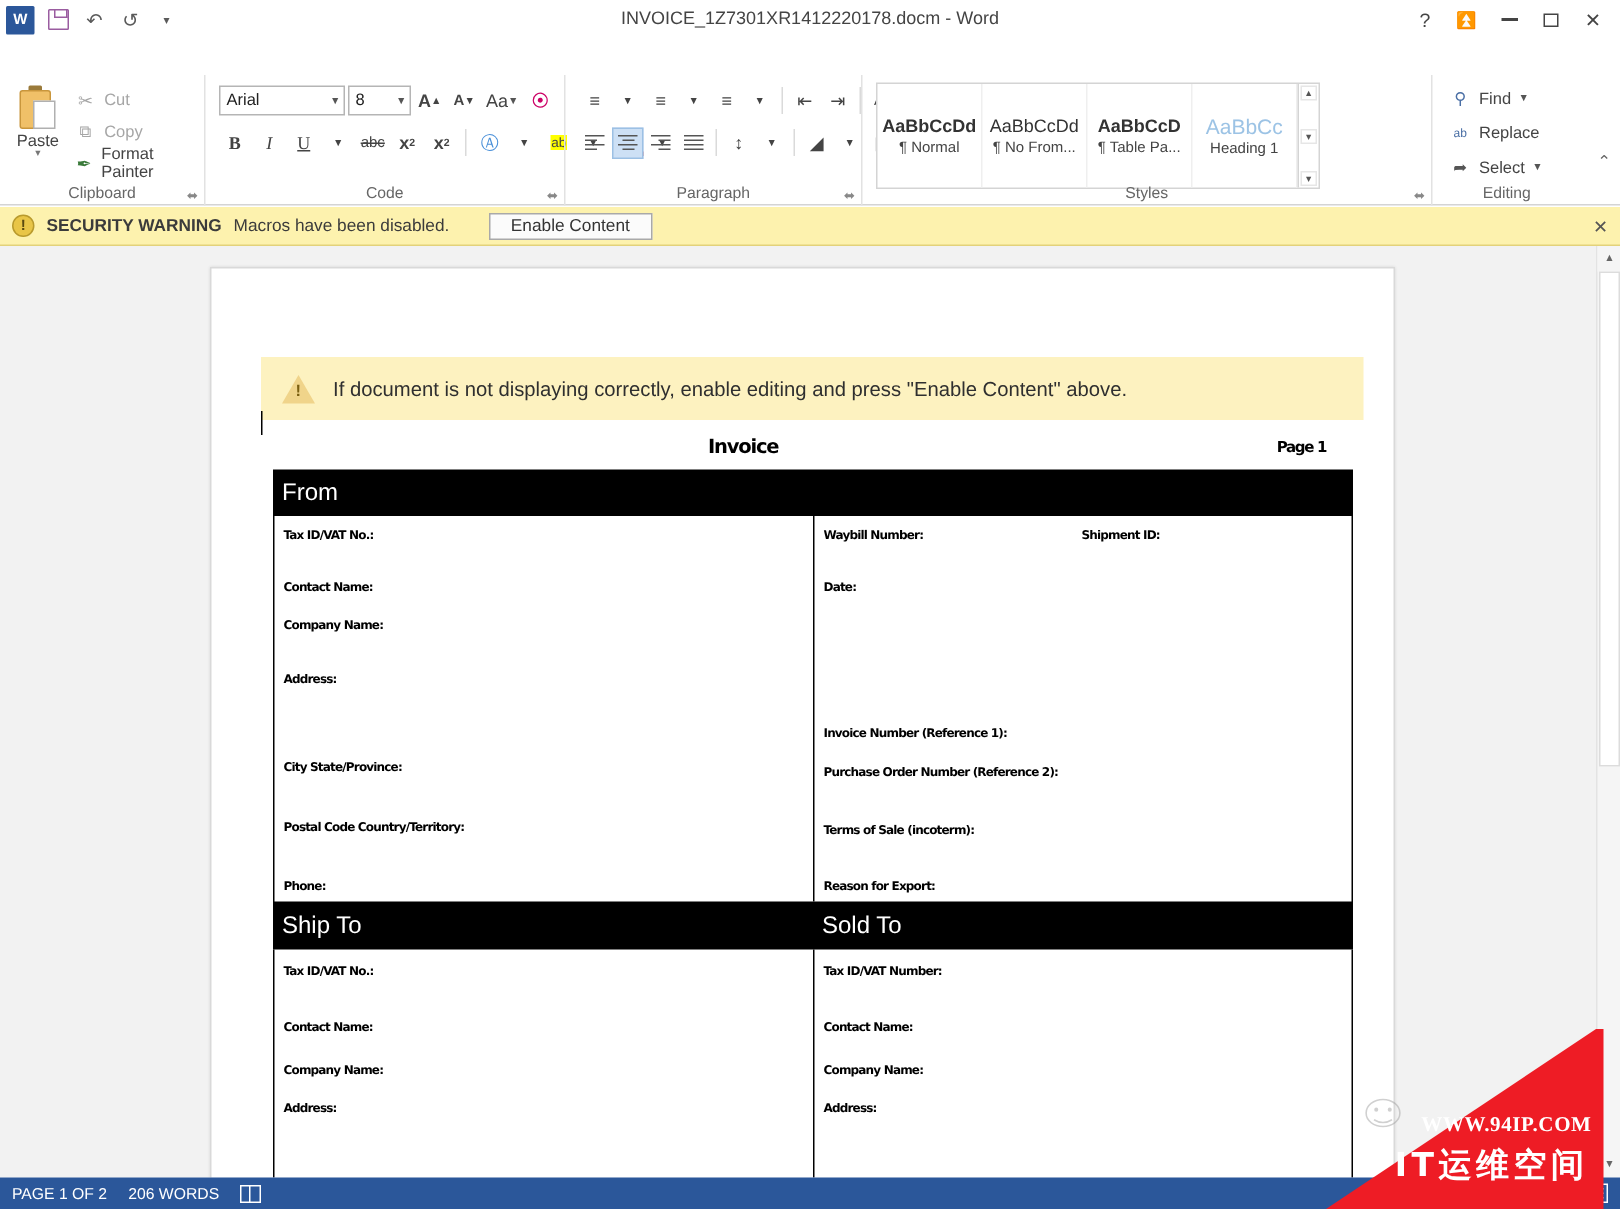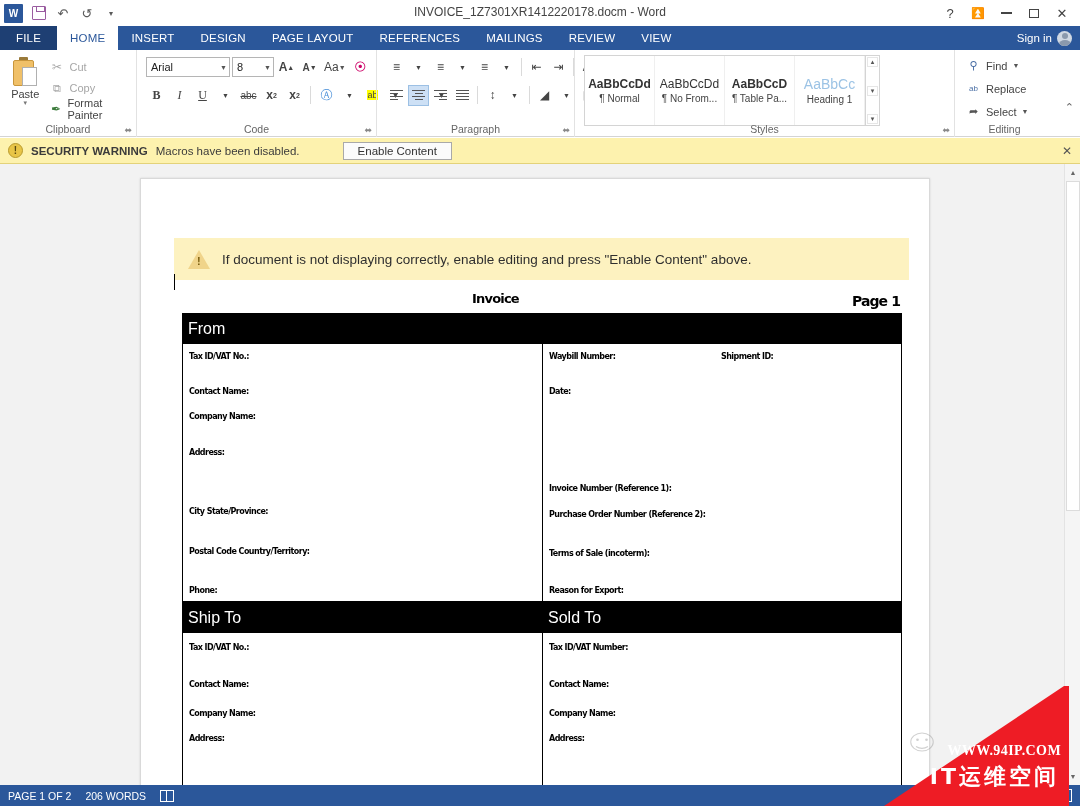--- a/index.html
+++ b/index.html
@@ -187,21 +187,21 @@
     font-size: 11.5px; color: #3b3b3b;
   }
   .warn-ic {
     width: 15px; height: 15px; border-radius: 50%; background: #e8c547;
     border: 1px solid #b89a2d; color: #5a4a10; font-size: 10px; font-weight: bold;
     display: flex; align-items: center; justify-content: center;
   }
   .msg-strong { font-weight: bold; }
   .enable-btn {
     border: 1px solid #a9a9a9; background: #fbfbfb; font-size: 11.5px;
-    padding: 2px 14px; color: #333; margin-left: 35px;
+    padding: 2px 14px; color: #333; margin-left: 18px;
   }
   .msg-close { position: absolute; right: 8px; font-size: 12px; color: #555; }
 
   
   .docarea {
     position: absolute; top: 164px; left: 0; width: 1064px; height: 621px;
     background: #f2f2f2; overflow: hidden;
   }
   .page {
     position: absolute; left: 140px; top: 14px; width: 790px; height: 700px;
@@ -230,21 +230,21 @@
 
   
   .inv { position: absolute; left: 41px; top: 112px; width: 720px; }
   .inv-top { position: relative; height: 22px; }
   .inv-title {
     position: absolute; left: 290px; top: 0; font-size: 13px; font-weight: bold;
     color: #000; letter-spacing: -0.8px; filter: blur(0.35px);
     font-family: "DejaVu Sans", sans-serif;
   }
   .inv-page {
-    position: absolute; right: 2px; top: 2px; font-size: 14px; font-weight: bold;
+    position: absolute; right: 18px; top: 2px; font-size: 10px; font-weight: bold;
     color: #000; letter-spacing: -0.9px; filter: blur(0.35px);
     font-family: "DejaVu Sans", sans-serif;
   }
   .blackbar {
     background: #000000; color: #ffffff; height: 31px; display: flex; align-items: center;
     font-size: 16px; padding-left: 6px; font-weight: normal;
   }
   .blackbar.split { padding-left: 0; }
   .bb-cell { width: 50%; padding-left: 6px; display: flex; align-items: center; height: 31px; }
   .tblrow { display: flex; border: 1px solid #000; border-top: none; }
@@ -342,37 +342,20 @@
       <div class="wc">
           <div class="wc-min"></div>
         </div>
       <div class="wc">
           <div class="wc-sq"></div>
         </div>
       <div class="wc">✕</div>
     </div>
   </div>
 
-  <div class="tabbar">
-    <div class="tabs">
-      <div class="tab file">FILE</div>
-      <div class="tab active">HOME</div>
-      <div class="tab">INSERT</div>
-      <div class="tab">DESIGN</div>
-      <div class="tab">PAGE LAYOUT</div>
-      <div class="tab">REFERENCES</div>
-      <div class="tab">MAILINGS</div>
-      <div class="tab">REVIEW</div>
-      <div class="tab">VIEW</div>
-    </div>
-    <div class="signin">
-      <span>Sign in</span>
-      <span class="avatar"></span>
-    </div>
-  </div>
 
   <div class="ribbon">
 
     <div class="rgroup" style="width:136px">
       <div class="rbody">
         <div class="paste-btn">
           <div class="clipboard-ic">
             <div class="cb-clip"></div>
               <div class="cb-body"></div>
               <div class="cb-page"></div>

